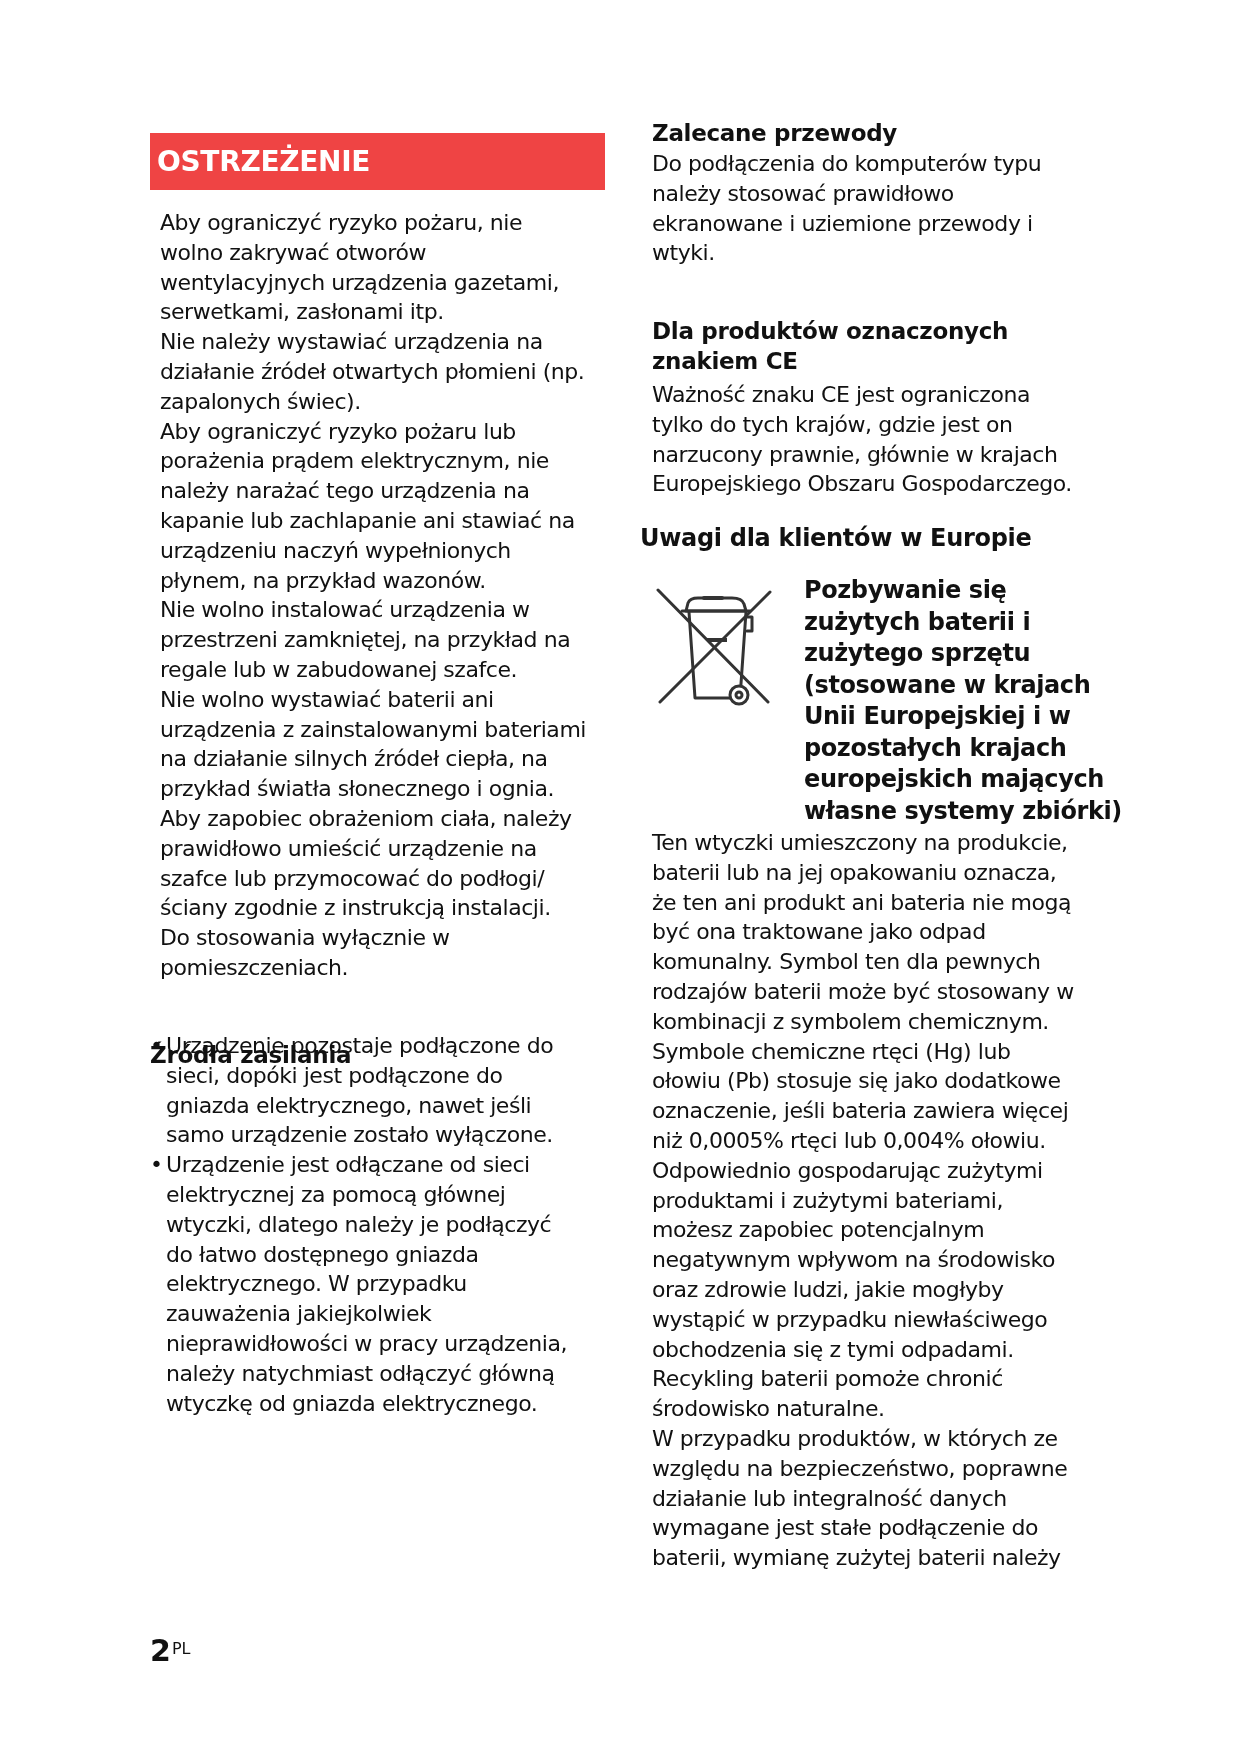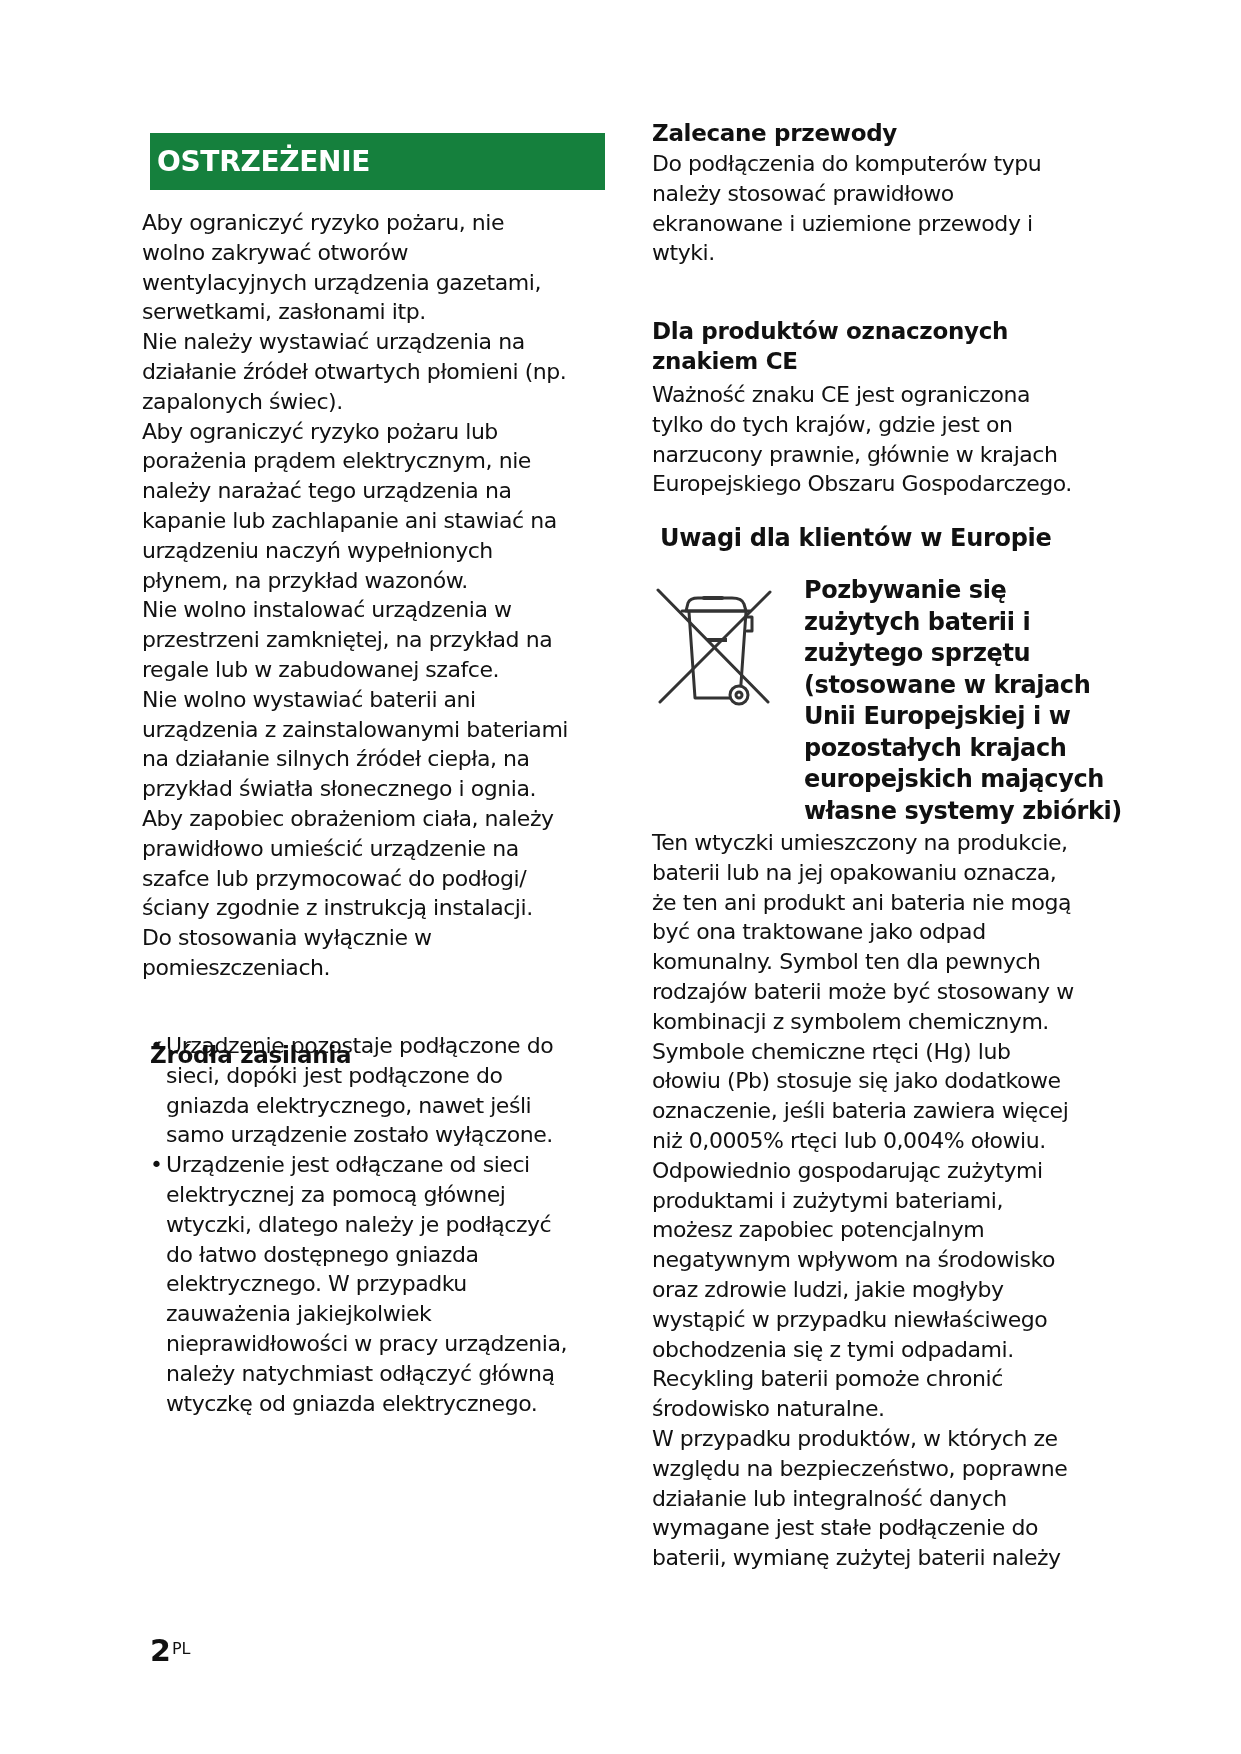--- a/index.html
+++ b/index.html
@@ -21,21 +21,21 @@
       width: 1241px; height: 1754px;
       background: #ffffff;
     }
 
     .banner {
       position: absolute;
       left: 150px;
       top: 133px;
       width: 455px;
       height: 57px;
-      background: #15803d;
+      background: #ef4444;
       color: #ffffff;
       font-family: "DejaVu Sans", sans-serif;
       font-weight: bold;
       font-size: 28px;
       line-height: 57px;
       padding-left: 7px;
       box-sizing: border-box;
       letter-spacing: -0.3px;
     }
 
@@ -117,21 +117,21 @@
   </style>
 </head>
 <body>
 
 <div class="page">
 
   <div class="banner">
     <span>OSTRZEŻENIE</span>
   </div>
 
-  <p class="para" style="left:142px; top:208px;">
+  <p class="para" style="left:160px; top:208px;">
     <span class="ln">Aby ograniczyć ryzyko pożaru, nie</span>
     <span class="ln">wolno zakrywać otworów</span>
     <span class="ln">wentylacyjnych urządzenia gazetami,</span>
     <span class="ln">serwetkami, zasłonami itp.</span>
     <span class="ln">Nie należy wystawiać urządzenia na</span>
     <span class="ln">działanie źródeł otwartych płomieni (np.</span>
     <span class="ln">zapalonych świec).</span>
     <span class="ln">Aby ograniczyć ryzyko pożaru lub</span>
     <span class="ln">porażenia prądem elektrycznym, nie</span>
     <span class="ln">należy narażać tego urządzenia na</span>
@@ -193,21 +193,21 @@
     <span class="ln">Dla produktów oznaczonych</span>
     <span class="ln">znakiem CE</span>
   </h2>
   <p class="para" style="left:652px; top:380px;">
     <span class="ln">Ważność znaku CE jest ograniczona</span>
     <span class="ln">tylko do tych krajów, gdzie jest on</span>
     <span class="ln">narzucony prawnie, głównie w krajach</span>
     <span class="ln">Europejskiego Obszaru Gospodarczego.</span>
   </p>
 
-  <h2 class="heading" style="left:660px; top:523px; font-size:24px;">
+  <h2 class="heading" style="left:640px; top:523px; font-size:24px;">
     <span class="ln">Uwagi dla klientów w Europie</span>
   </h2>
 
   <svg class="weee-icon" viewBox="0 0 124 128">
     <g fill="none" stroke="#333333" stroke-width="3" stroke-linecap="round" stroke-linejoin="round">
 
       <path d="M34 27 L36 19 Q38 14 46 14 L80 14 Q90 14 92 20 L94 27 Z"></path>
       <line x1="52" y1="14" x2="70" y2="14" stroke-width="4"></line>
       <line x1="30" y1="27" x2="98" y2="27"></line>
 

